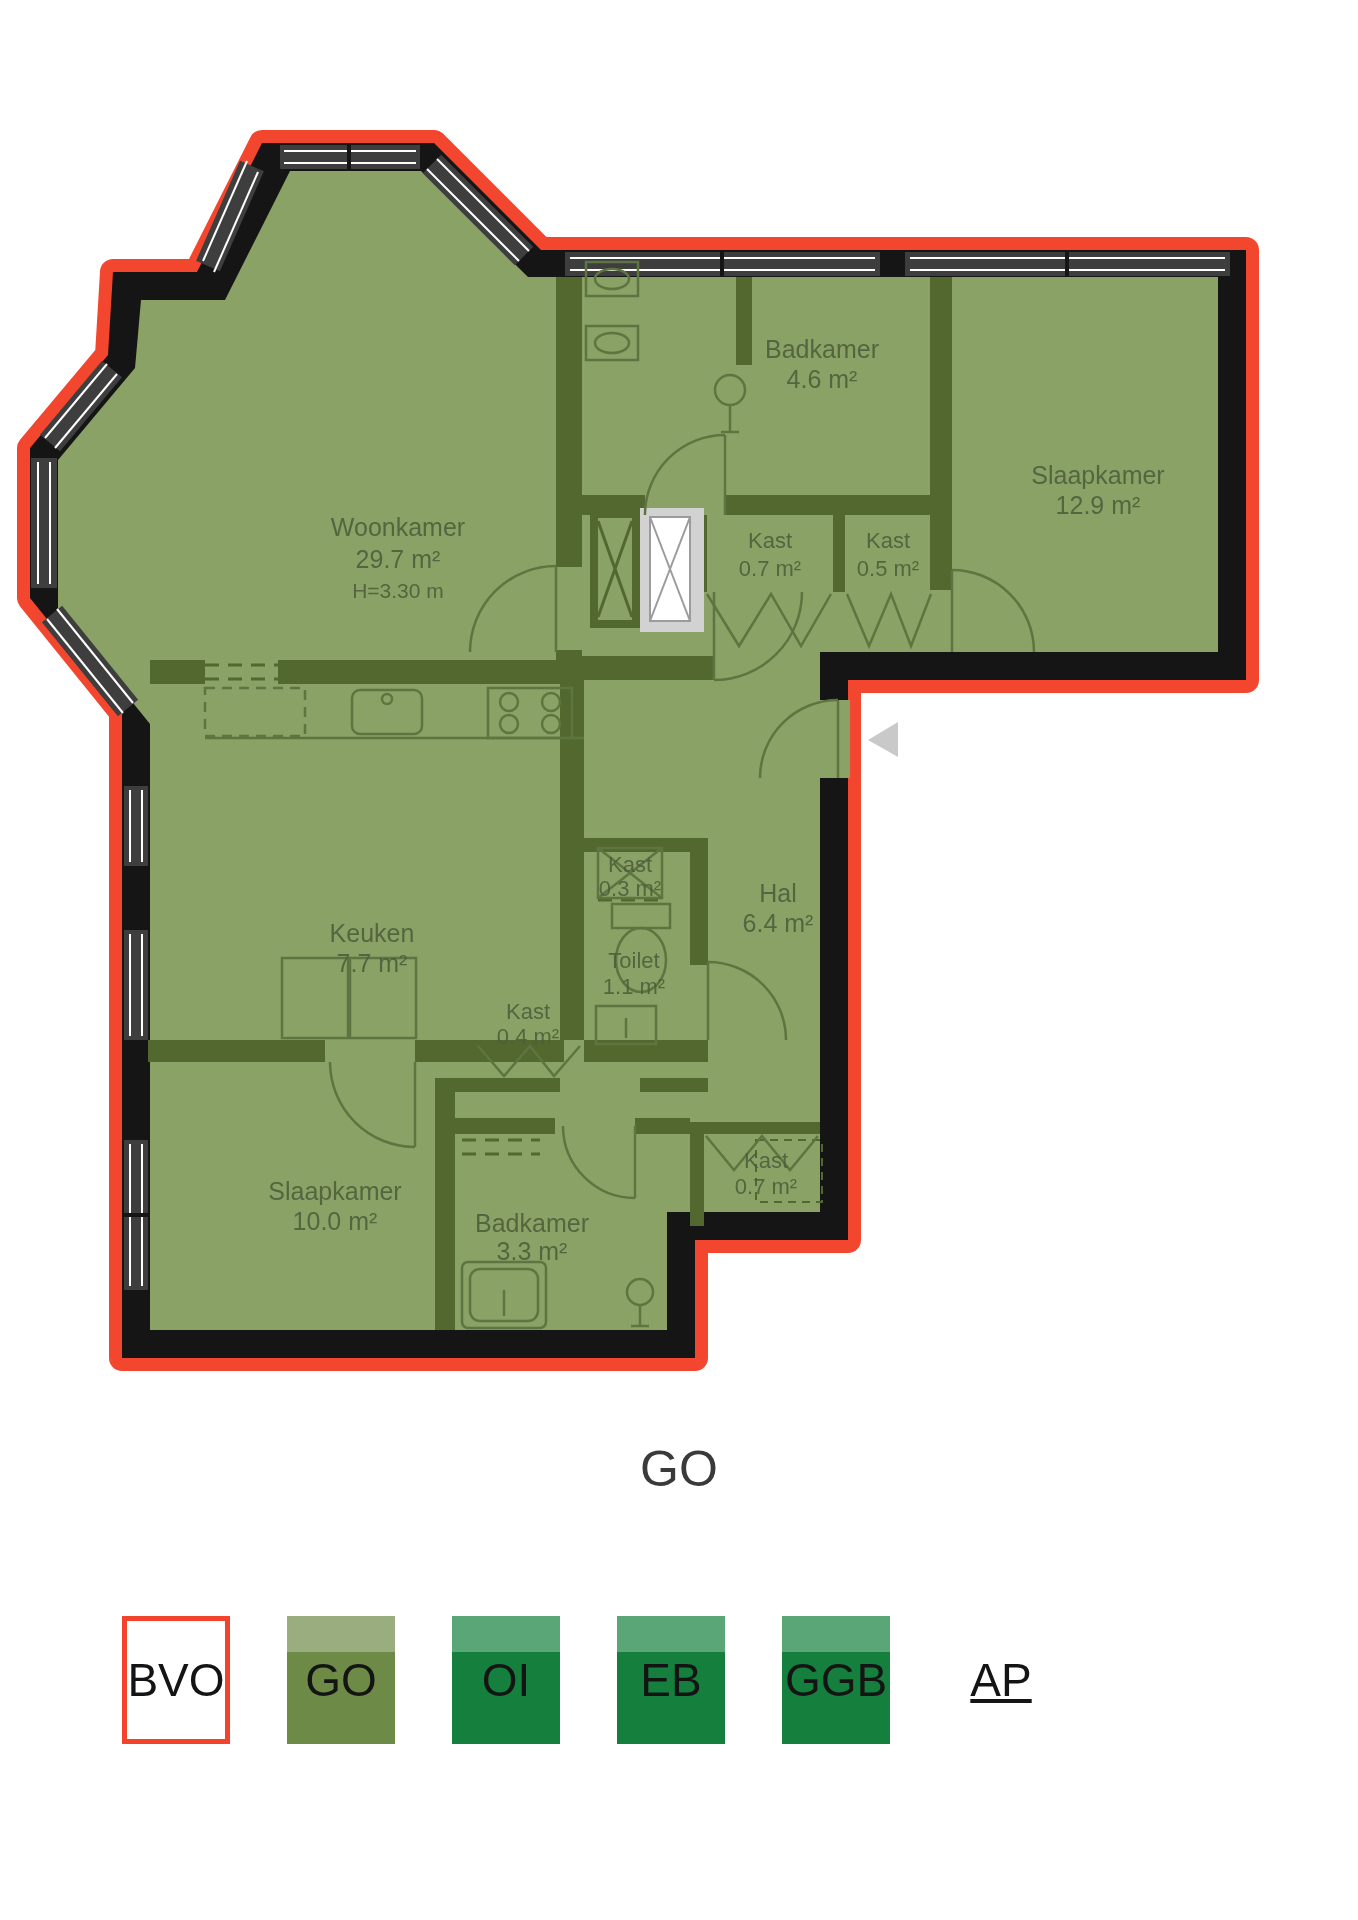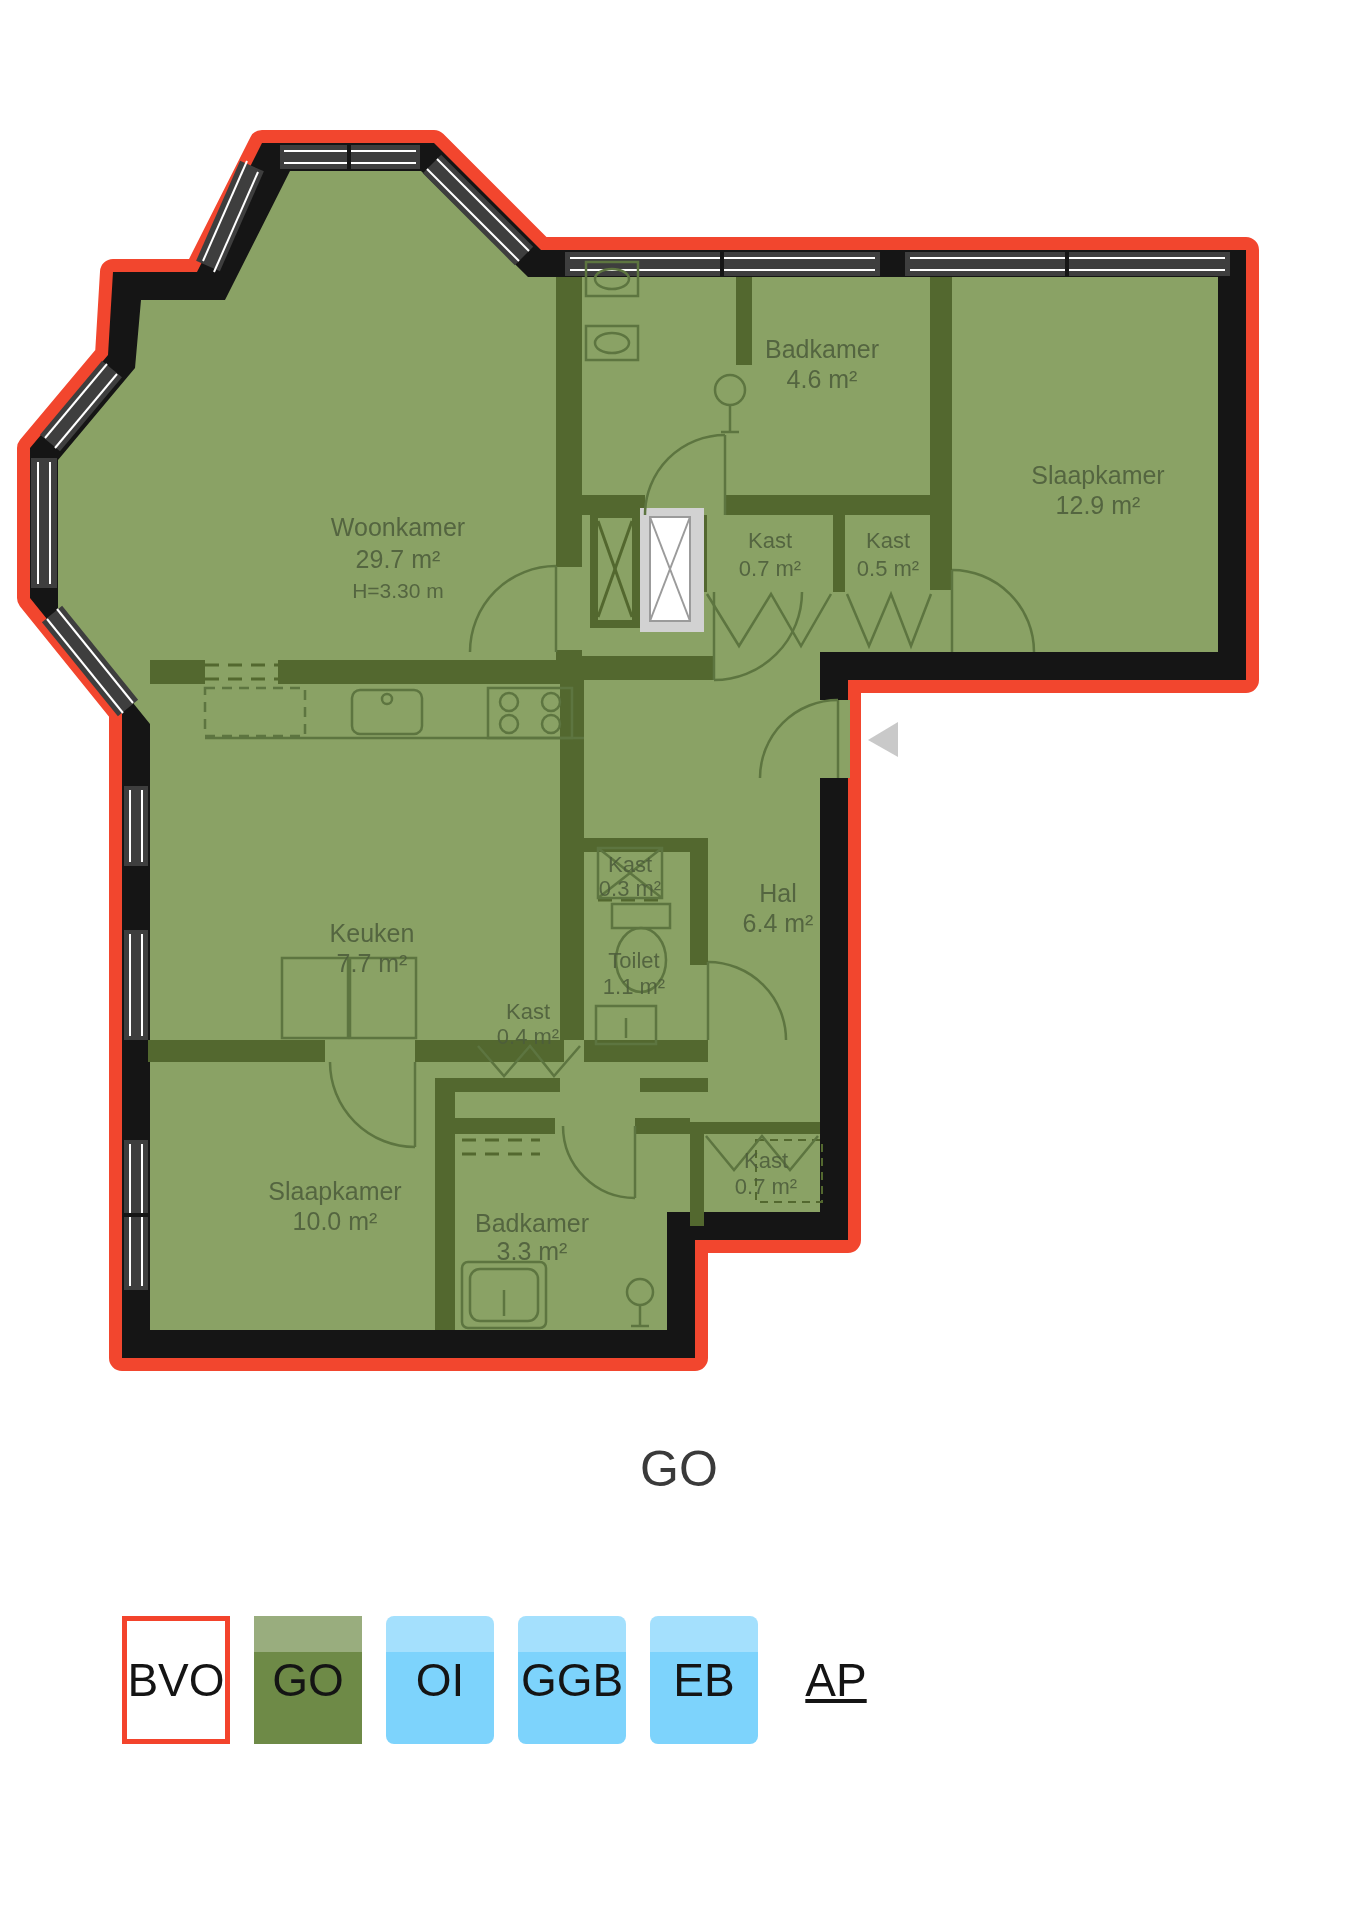--- a/index.html
+++ b/index.html
@@ -18,34 +18,34 @@
   .t24{font-size:25px;}
   .t22{font-size:22px;}
   .t20{font-size:21px;}
   .title-block{
     position:absolute;top:1441px;left:0;width:100%;
     text-align:center;color:#3a3a3a;
   }
   .title-block .line{font-size:50px;line-height:57px;}
   .legend{
     position:absolute;top:1616px;left:122px;
-    display:flex;gap:24px;
+    display:flex;gap:57px;
   }
   .legend-item{
     width:108px;height:128px;position:relative;
     display:flex;align-items:center;justify-content:center;
     font-size:46px;color:#141414;box-sizing:border-box;
   }
   .legend-item.boxed::after{
     content:"";position:absolute;left:0;right:0;top:0;height:36px;
     background:rgba(255,255,255,0.30);pointer-events:none;
   }
   .sw-outline{background:#ffffff;border:5px solid #f3432c;}
   .sw-green{background:#6e8a47;}
-  .sw-gray{background:#7dd3fc;border-radius:8px;}
+  .sw-gray{background:#15803d;}
   .sw-none{background:transparent;text-decoration:underline;}
 </style>
 </head>
 <body>
 
 <div class="canvas">
 
   <svg class="plan" width="1358" height="1430" viewBox="0 0 1358 1430">
 
     <path d="M 262,143 L 434,143 L 541,250 L 1246,250 L 1246,680 L 848,680
@@ -271,23 +271,23 @@
     <div class="legend-item boxed sw-outline">
       <span>BVO</span>
     </div>
     <div class="legend-item boxed sw-green">
       <span>GO</span>
     </div>
     <div class="legend-item boxed sw-gray">
       <span>OI</span>
     </div>
     <div class="legend-item boxed sw-gray">
+      <span>EB</span>
+    </div>
+    <div class="legend-item boxed sw-gray">
       <span>GGB</span>
-    </div>
-    <div class="legend-item boxed sw-gray">
-      <span>EB</span>
     </div>
     <div class="legend-item sw-none">
       <span>AP</span>
     </div>
   </div>
 
 </div>
 
 </body></html>

